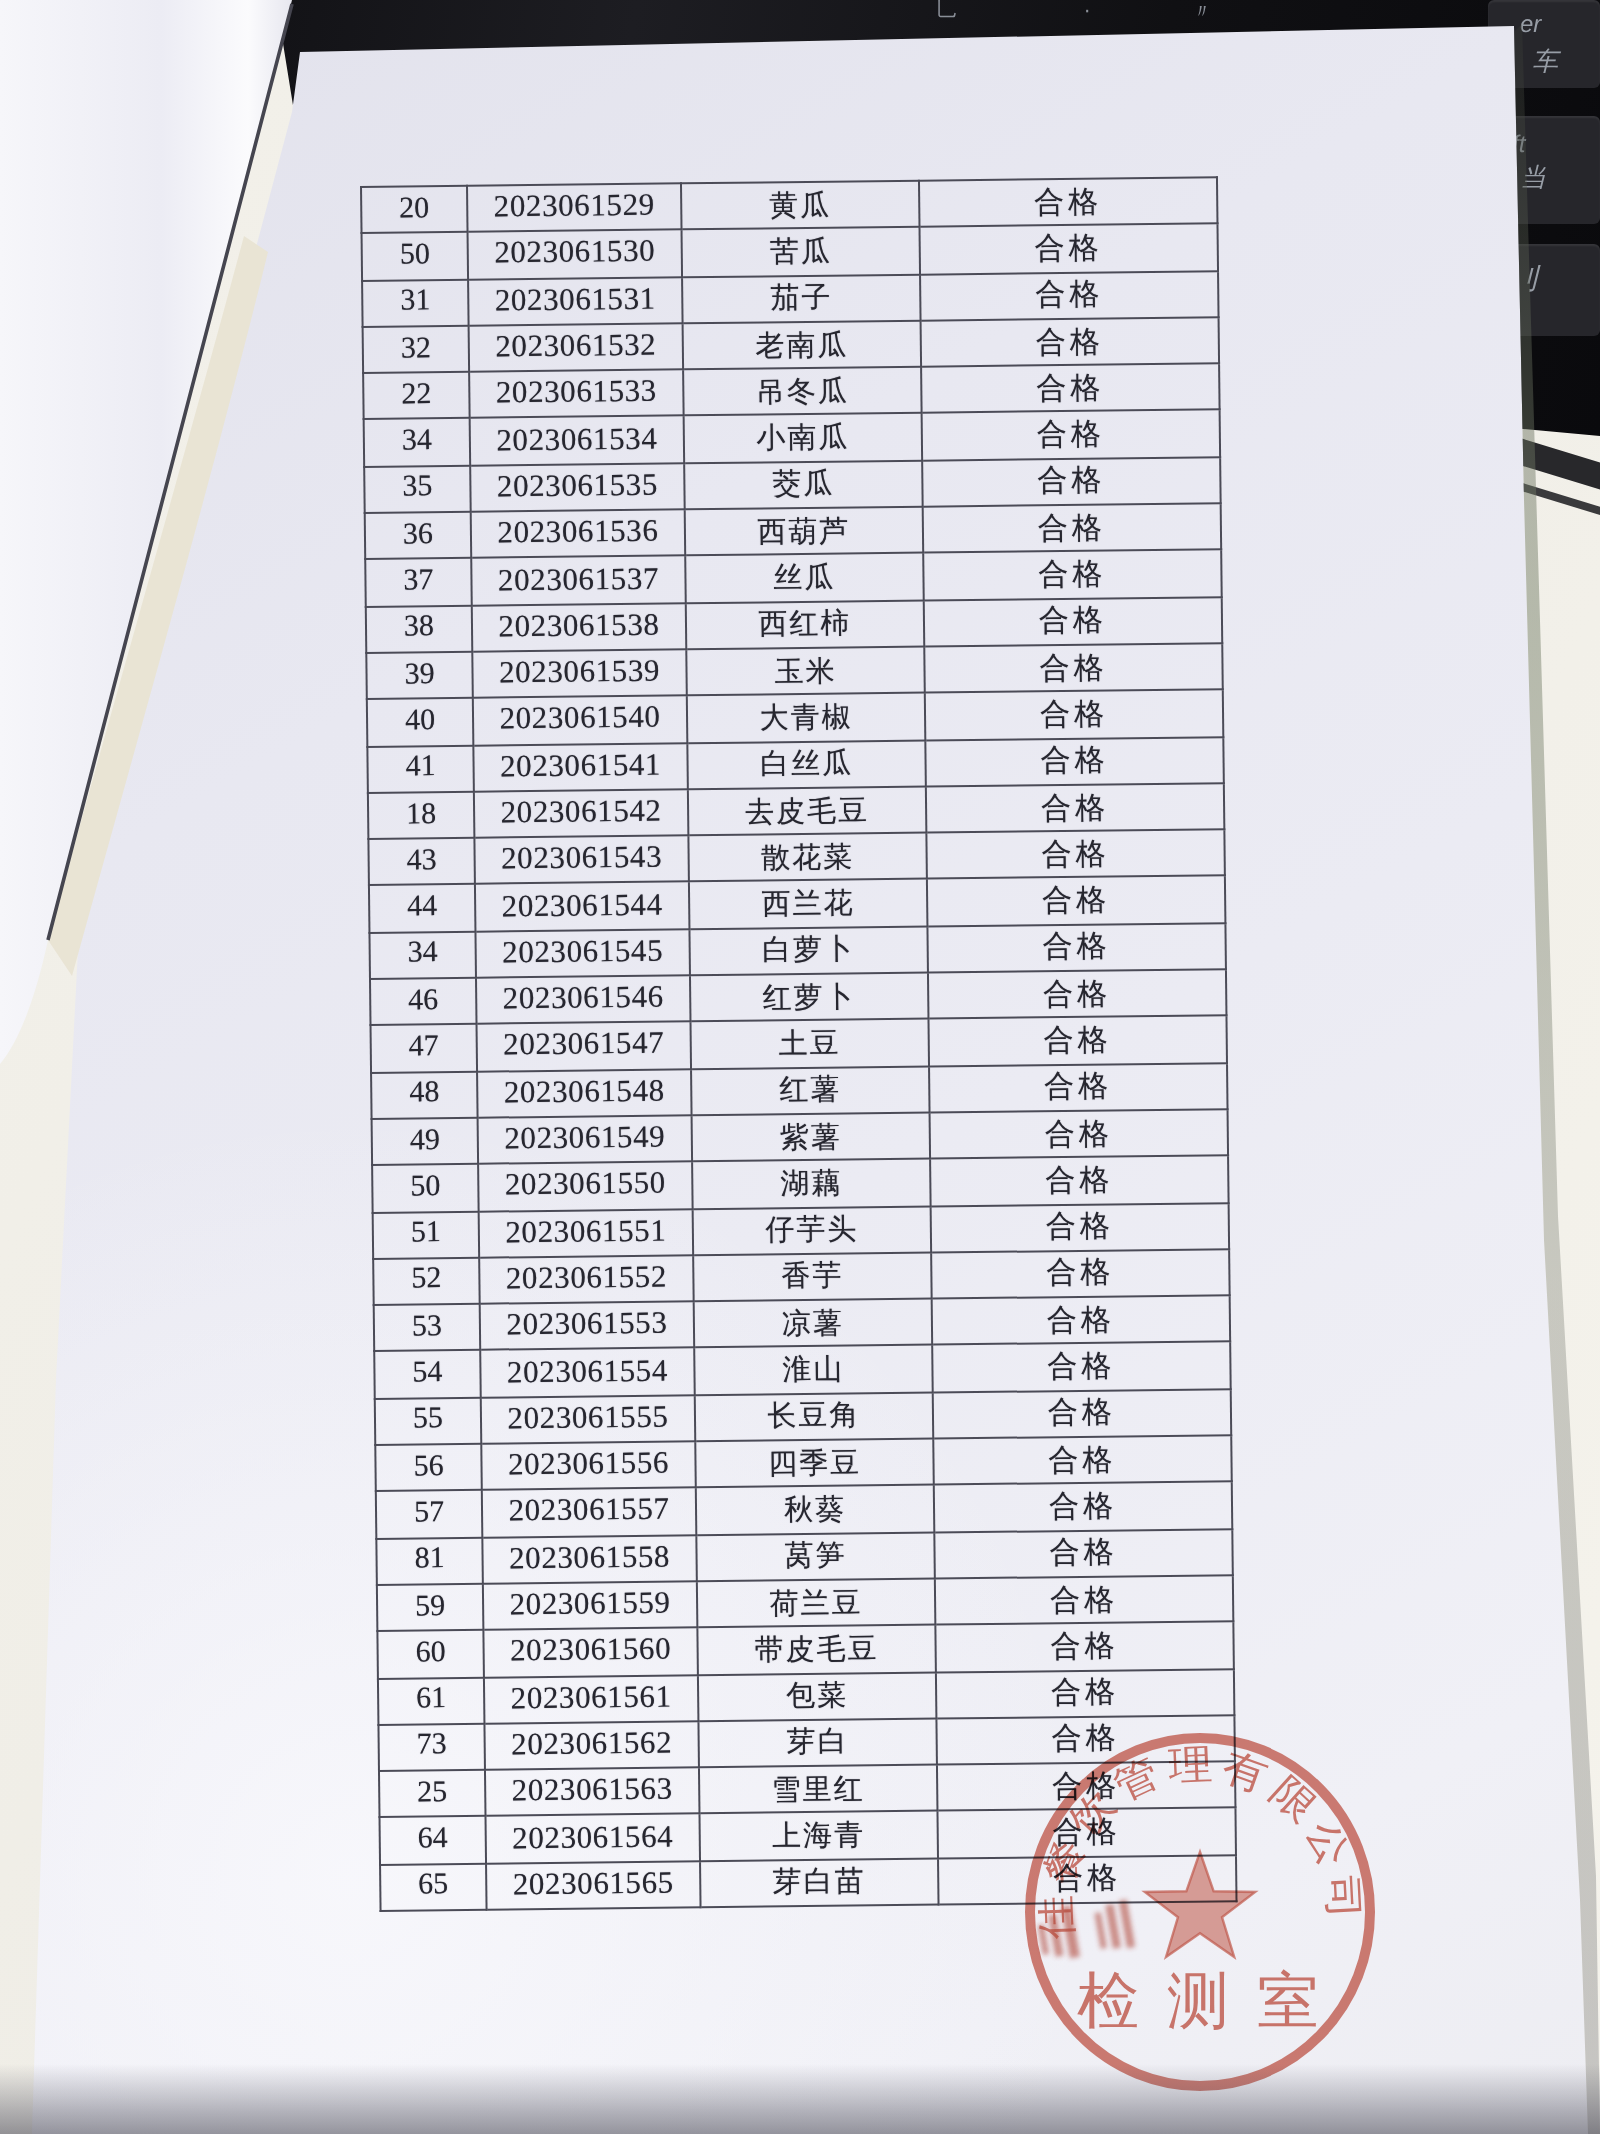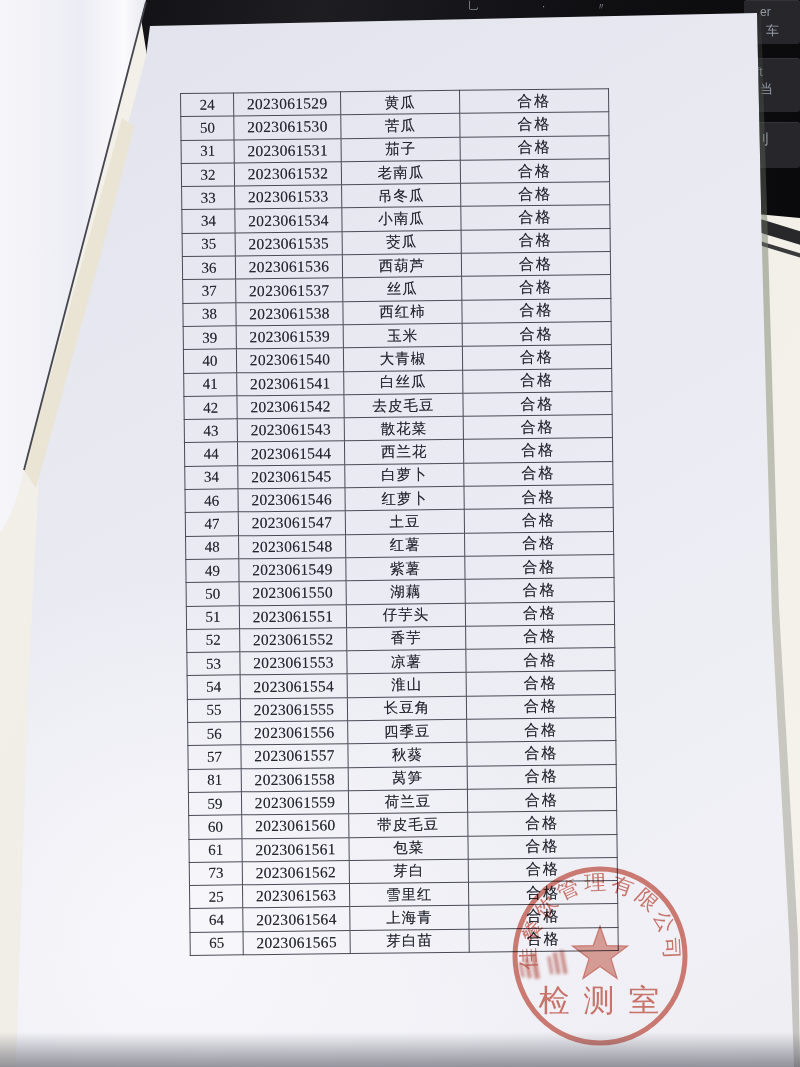--- a/index.html
+++ b/index.html
@@ -8,21 +8,21 @@
     font-family:"Liberation Serif","DejaVu Serif",serif;
     background:linear-gradient(115deg,#f3f1ea 0%,#efede6 45%,#f5f3ec 100%);
   }
   
   .keyboard{
     position:absolute;left:0;top:0;width:800px;height:220px;
     clip-path:polygon(138px 0,800px 0,800px 218px,756px 214px,753px 16px,148px 62px);
     background:linear-gradient(100deg,#0b0b0e 0%,#1d1d22 38%,#101013 70%,#0a0a0d 100%);
   }
   .key{position:absolute;background:#26262b;border-radius:3px;box-shadow:inset 0 1px 1px rgba(255,255,255,.07);}
-  .key-label{position:absolute;color:#979da6;font-family:"Liberation Sans","DejaVu Sans",sans-serif;line-height:1;}
+  .key-label{position:absolute;color:#979da6;font-family:"Liberation Sans","DejaVu Sans",sans-serif;line-height:1;font-style:italic;}
   .top-mark{position:absolute;color:#8a8f98;font-family:"DejaVu Sans",sans-serif;font-size:10px;line-height:1;}
   
   .cable{position:absolute;left:738px;top:224px;width:75px;height:13px;background:#28282b;transform:rotate(17deg);border-radius:6px;}
   .cable2{position:absolute;left:744px;top:247px;width:70px;height:4px;background:#3a3a3c;transform:rotate(17deg);}
   
   .paper{
     position:absolute;left:0;top:0;width:800px;height:1067px;
     clip-path:polygon(150px 26px,757px 13px,762px 250px,772px 620px,790px 950px,794px 1067px,16px 1067px,28px 690px,40px 455px,146px 56px);
     background:
       radial-gradient(ellipse 620px 640px at 22% 88%, rgba(248,248,252,.9) 0%, rgba(248,248,252,0) 60%),
@@ -96,21 +96,21 @@
     </defs>
     <path d="M24,470 C60,340 96,215 122,118 L134,126 C108,232 72,358 36,488 Z" fill="#e9e4d4"></path>
     <path d="M0,0 L146,0 C118,110 68,300 24,470 C18,498 10,520 0,532 Z" fill="url(#curlg)"></path>
     <path d="M146,2 C118,110 68,300 24,470" fill="none" stroke="#45454f" stroke-width="1.8"></path>
   </svg>
 
   <div class="table-wrap">
     <table class="report">
       <tbody>
     <tr>
-      <td class="c-no">24</td>
+      <td class="c-no">20</td>
       <td class="c-id">2023061529</td>
       <td class="c-name">黄瓜</td>
       <td class="c-res">合格</td>
     </tr>
 
     <tr>
       <td class="c-no">50</td>
       <td class="c-id">2023061530</td>
       <td class="c-name">苦瓜</td>
       <td class="c-res">合格</td>
@@ -124,21 +124,21 @@
     </tr>
 
     <tr>
       <td class="c-no">32</td>
       <td class="c-id">2023061532</td>
       <td class="c-name">老南瓜</td>
       <td class="c-res">合格</td>
     </tr>
 
     <tr>
-      <td class="c-no">33</td>
+      <td class="c-no">22</td>
       <td class="c-id">2023061533</td>
       <td class="c-name">吊冬瓜</td>
       <td class="c-res">合格</td>
     </tr>
 
     <tr>
       <td class="c-no">34</td>
       <td class="c-id">2023061534</td>
       <td class="c-name">小南瓜</td>
       <td class="c-res">合格</td>
@@ -187,21 +187,21 @@
     </tr>
 
     <tr>
       <td class="c-no">41</td>
       <td class="c-id">2023061541</td>
       <td class="c-name">白丝瓜</td>
       <td class="c-res">合格</td>
     </tr>
 
     <tr>
-      <td class="c-no">42</td>
+      <td class="c-no">18</td>
       <td class="c-id">2023061542</td>
       <td class="c-name">去皮毛豆</td>
       <td class="c-res">合格</td>
     </tr>
 
     <tr>
       <td class="c-no">43</td>
       <td class="c-id">2023061543</td>
       <td class="c-name">散花菜</td>
       <td class="c-res">合格</td>

